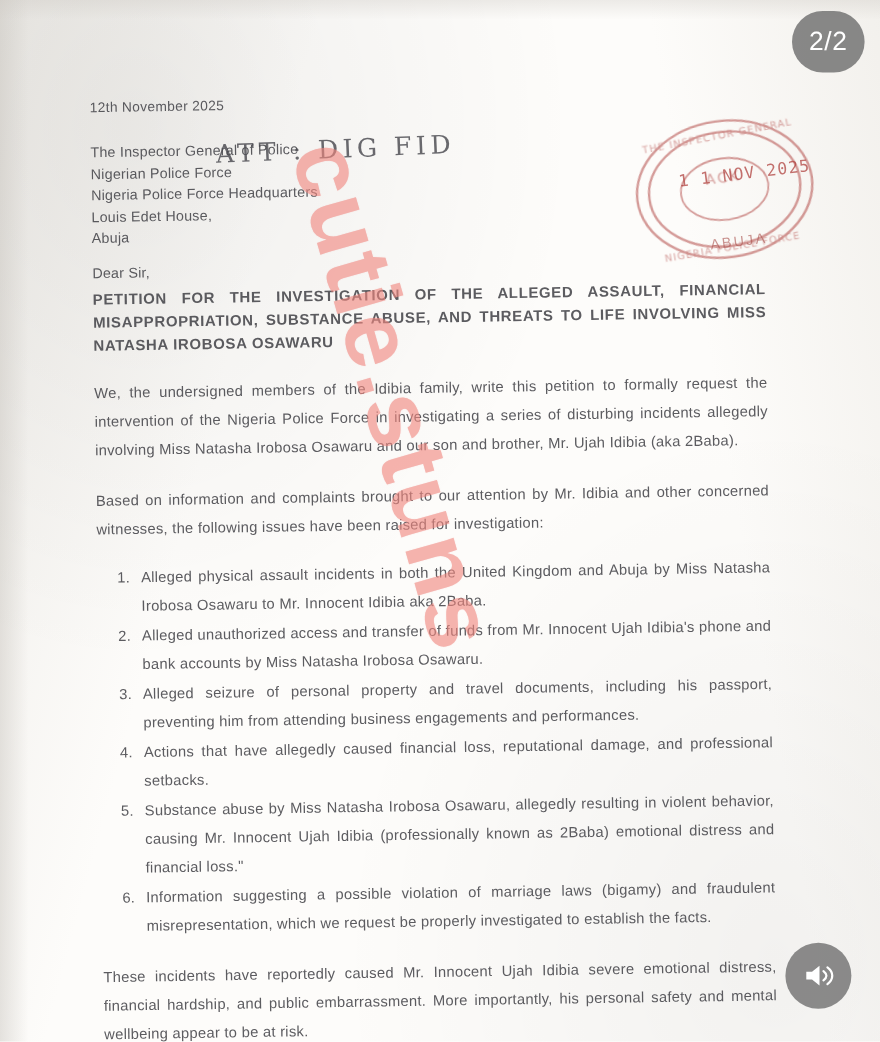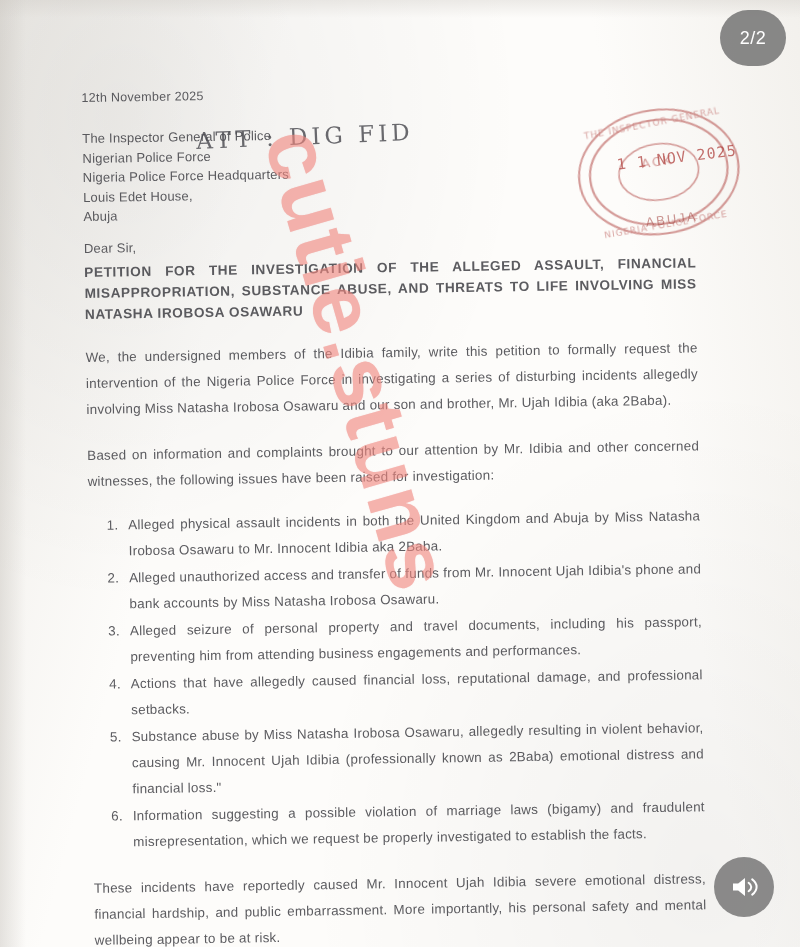--- a/index.html
+++ b/index.html
@@ -50,21 +50,21 @@
     top: 10px;
     right: 14px;
     width: 66px;
     height: 56px;
     border-radius: 28px;
     background: rgba(108,108,108,0.80);
     color: #ffffff;
     display: flex;
     align-items: center;
     justify-content: center;
-    font-size: 18px;
+    font-size: 24px;
     letter-spacing: 0.5px;
     z-index: 40;
   }
 
   
   .sound-btn {
     position: absolute;
     right: 26px;
     bottom: 30px;
     width: 60px;

